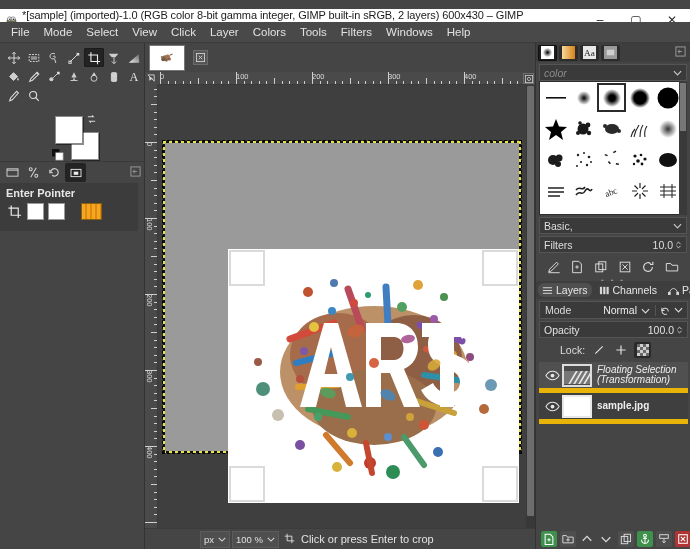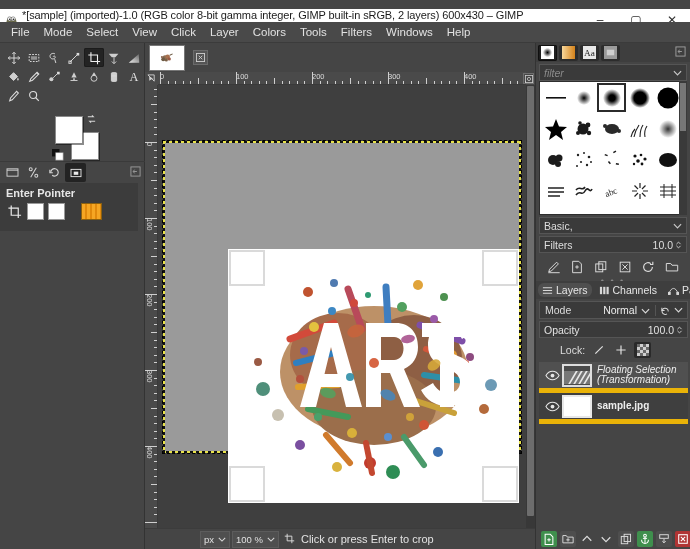--- a/index.html
+++ b/index.html
@@ -923,21 +923,21 @@
       <div class="spc"></div>
       <div class="menu-btn">
         <svg width="11" height="11" viewBox="0 0 12 12" stroke="#b9b9b9" stroke-width="1" fill="none">
           <rect x="1" y="1" width="10" height="10"></rect>
             <path d="M7.5 6H3.5M5 4l-1.5 2L5 8"></path>
         </svg>
       </div>
     </div>
 
     <div class="filterrow">
-      <span>filter</span>
+      <span>color</span>
       <svg width="9" height="6" viewBox="0 0 10 6" stroke="#c8c8c8" stroke-width="1.3" fill="none">
           <path d="M1 1l4 4 4-4"></path>
         </svg>
     </div>
 
 
     <div style="position:relative;">
       <div class="brushgrid">
 
         <div class="bcell" style="left:2px;top:2px">

